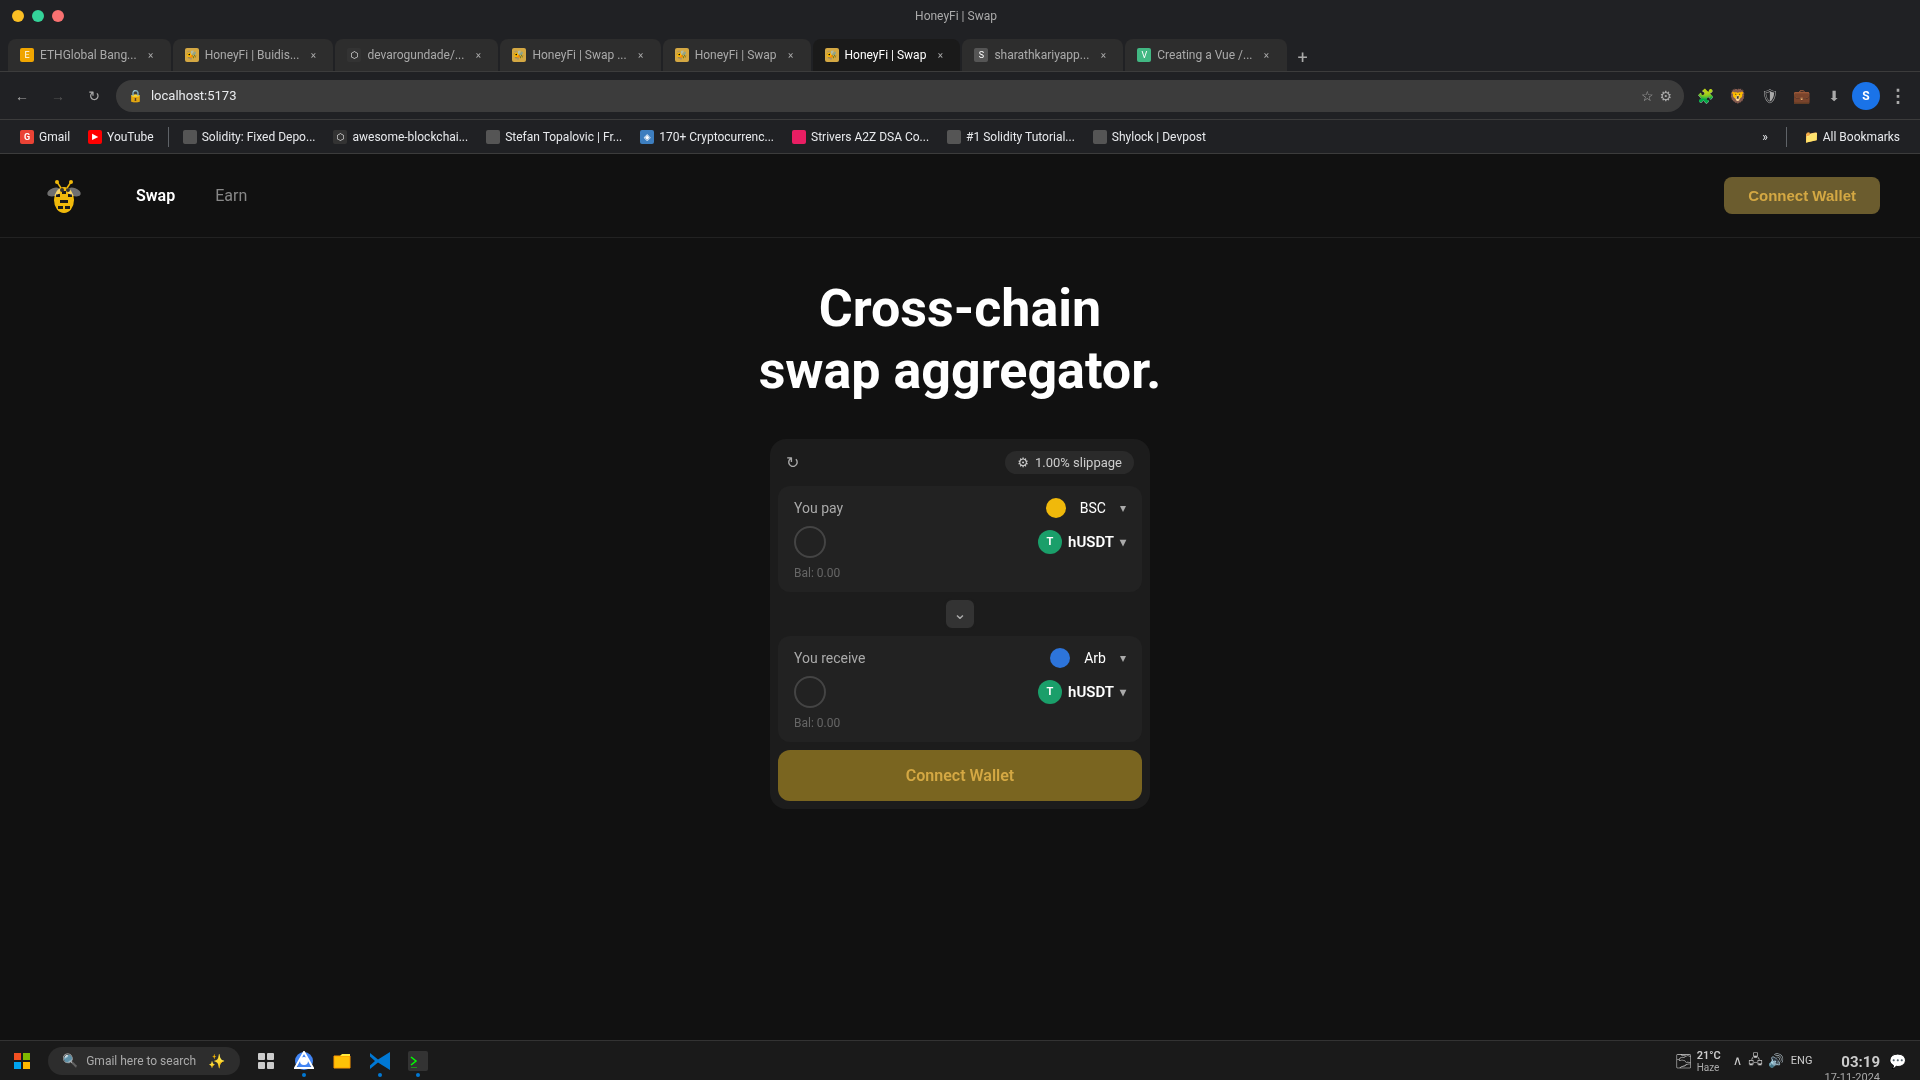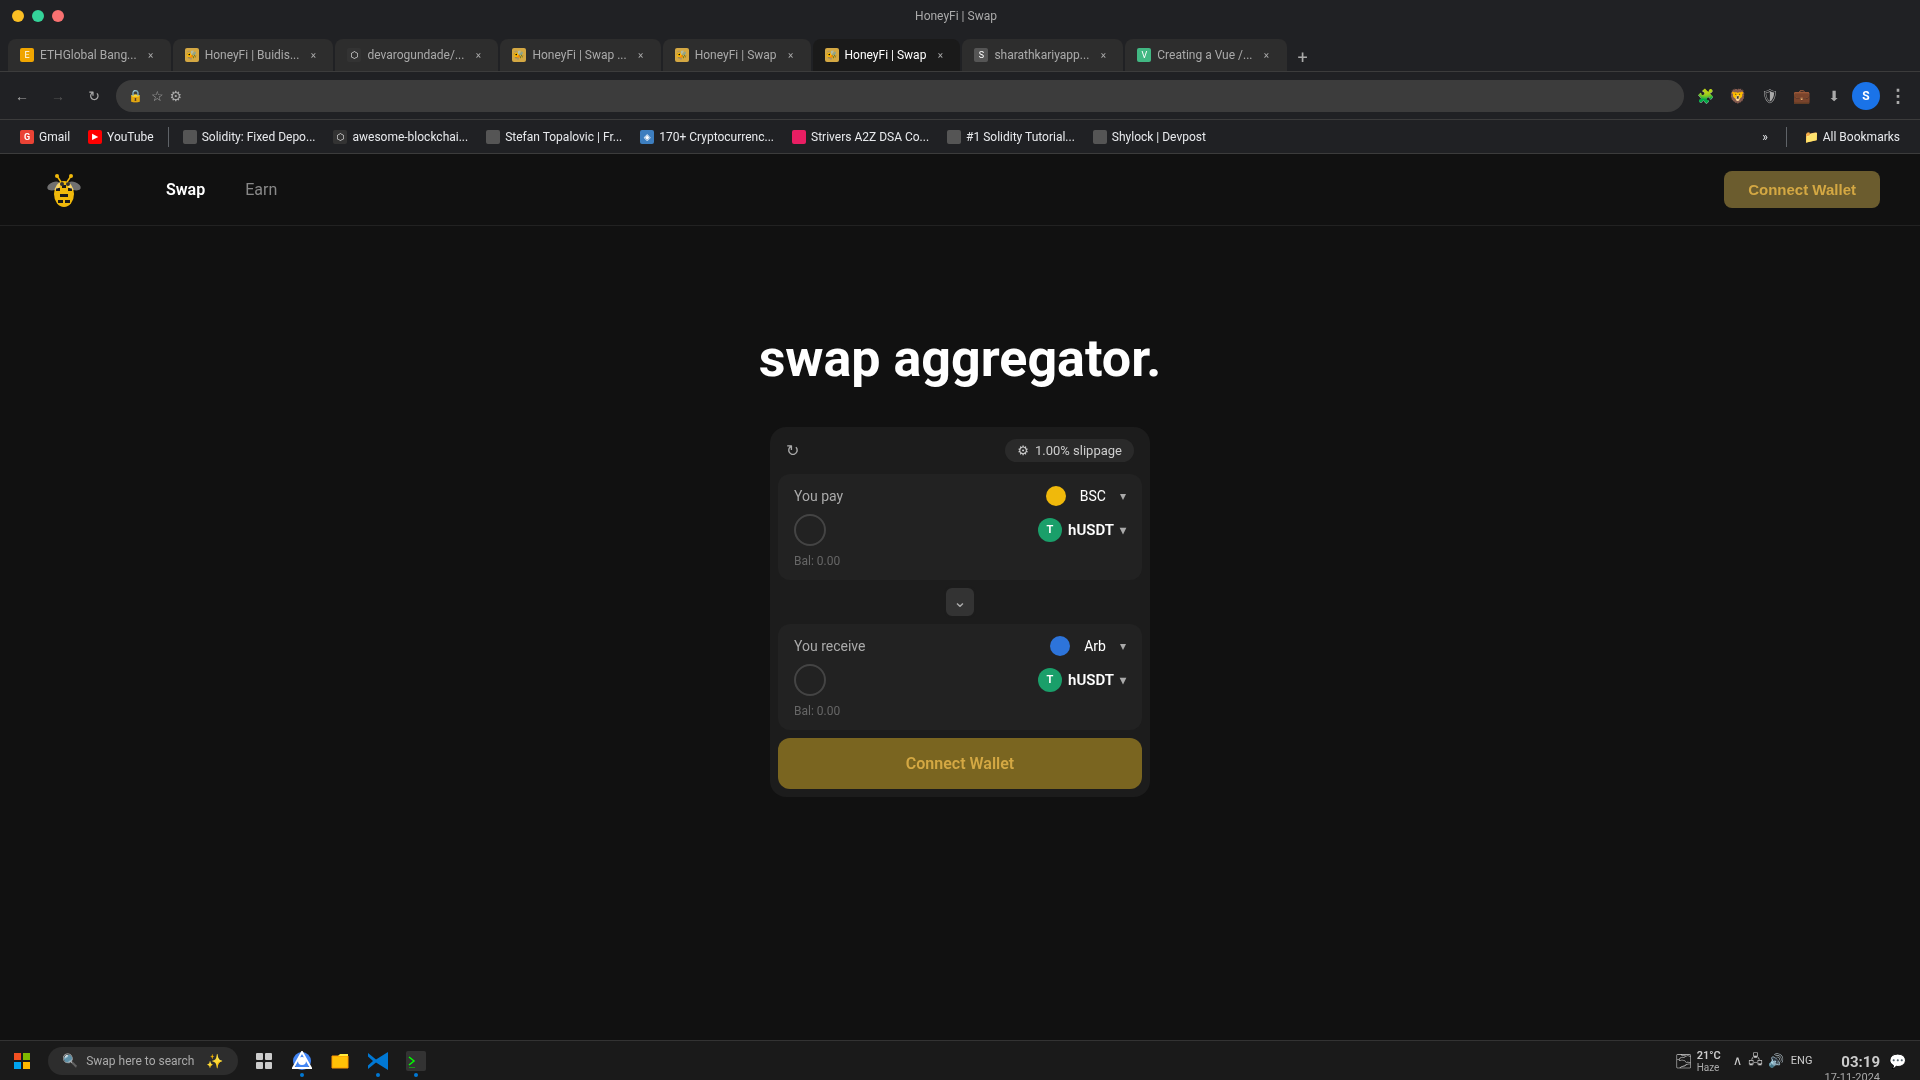--- a/index.html
+++ b/index.html
@@ -176,27 +176,26 @@
     
     .app-content {
       height: calc(1080px - 32px - 40px - 48px - 34px - 40px);
       background: #111;
       display: flex;
       flex-direction: column;
     }
 
     
     .app-nav {
-      height: 72px;
+      height: 84px;
       background: #111;
       display: flex;
       align-items: center;
       padding: 16px 40px;
       border-bottom: 1px solid #222;
-      gap: 30px;
     }
     .app-logo {
       display: flex;
       align-items: center;
       gap: 8px;
       margin-right: 40px;
     }
     .bee-logo {
       width: 48px; height: 48px;
       display: flex; align-items: center; justify-content: center;
@@ -496,20 +495,21 @@
   </div>
   <div class="tab-new">+</div>
 </div>
 
 <div class="address-bar-row">
   <div class="nav-btn">←</div>
   <div class="nav-btn" style="color:#555;">→</div>
   <div class="nav-btn">↻</div>
   <div class="address-input">
     <span style="color:#aaa;font-size:12px;">🔒</span>
+    <span class="address-text">localhost:5173</span>
     <div class="address-icons">
       <span class="addr-icon">☆</span>
       <span class="addr-icon">⚙</span>
     </div>
   </div>
   <div class="browser-icons">
     <div class="browser-icon">🧩</div>
     <div class="browser-icon" style="color:#f08080;">🦁</div>
     <div class="browser-icon">🛡</div>
     <div class="browser-icon">💼</div>
@@ -596,21 +596,21 @@
     </div>
     <div class="nav-links">
       <div class="nav-link active">Swap</div>
       <div class="nav-link inactive">Earn</div>
     </div>
     <button class="connect-wallet-btn">Connect Wallet</button>
   </div>
 
   <div class="main-content">
     <h1 class="hero-title">
-      <br>
+      <span>Cross-chain</span><br>
       <span>swap aggregator.</span>
     </h1>
 
     <div class="swap-card">
       <div class="swap-card-header">
         <div class="refresh-icon">↻</div>
         <div class="slippage-btn">
           <span>⚙</span>
           <span>1.00% slippage</span>
         </div>
@@ -670,21 +670,21 @@
   <div class="taskbar-start">
     <svg width="18" height="18" viewBox="0 0 18 18">
       <rect x="1" y="1" width="7" height="7" fill="#f25022"></rect>
       <rect x="10" y="1" width="7" height="7" fill="#7fba00"></rect>
       <rect x="1" y="10" width="7" height="7" fill="#00a4ef"></rect>
       <rect x="10" y="10" width="7" height="7" fill="#ffb900"></rect>
     </svg>
   </div>
   <div class="taskbar-search">
     <span style="font-size:13px;">🔍</span>
-    <span class="taskbar-search-text">Swap here to search</span>
+    <span class="taskbar-search-text">Gmail here to search</span>
     <span style="font-size:14px;margin-left:4px;">✨</span>
   </div>
   <div class="taskbar-icons">
     <div class="taskbar-icon">
       <svg viewBox="0 0 20 20" fill="#ccc">
         <rect x="2" y="2" width="7" height="7" rx="1"></rect>
         <rect x="11" y="2" width="7" height="7" rx="1"></rect>
         <rect x="2" y="11" width="7" height="7" rx="1"></rect>
         <rect x="11" y="11" width="7" height="7" rx="1"></rect>
       </svg>

